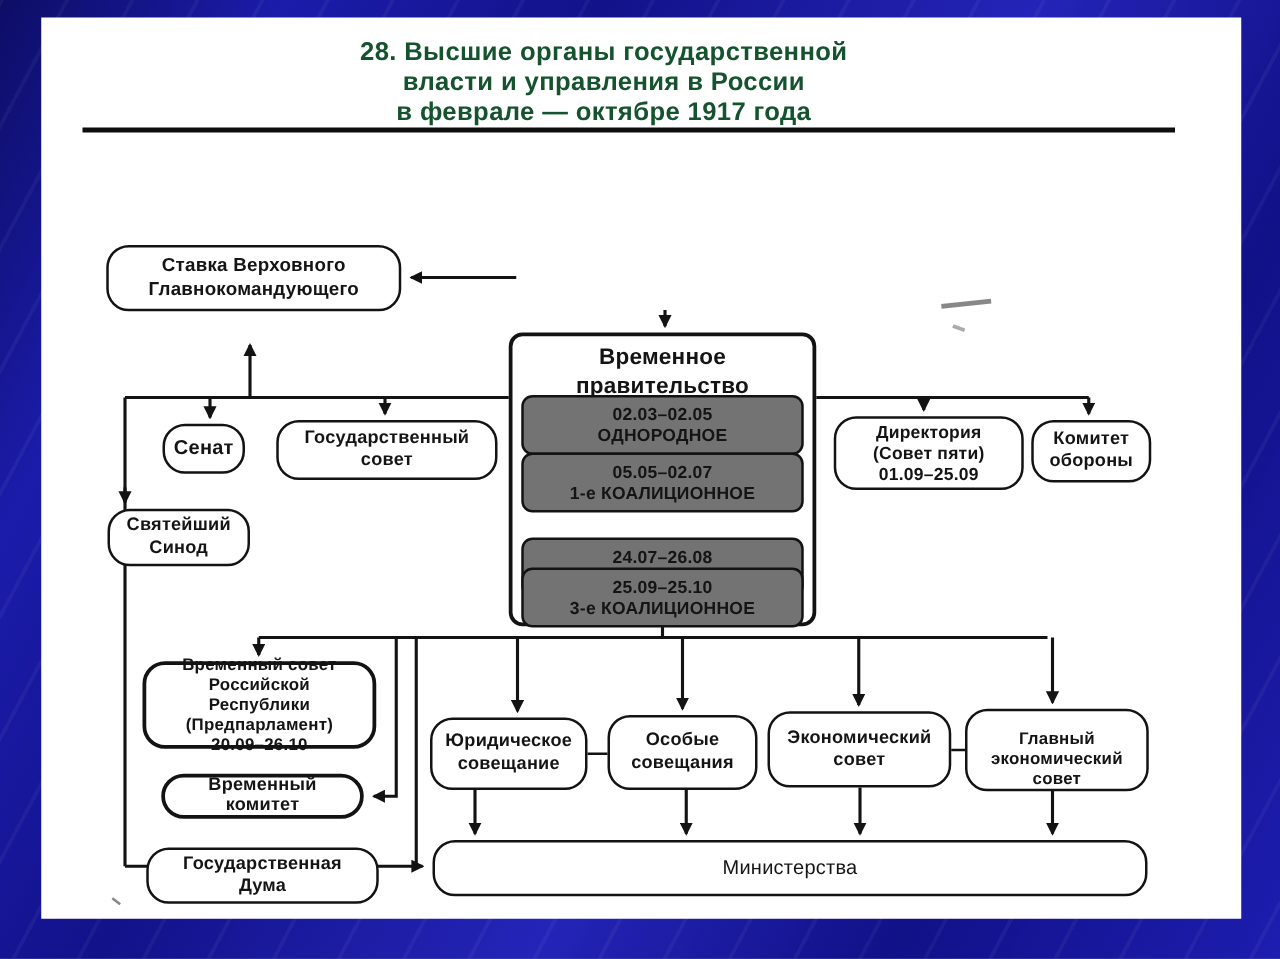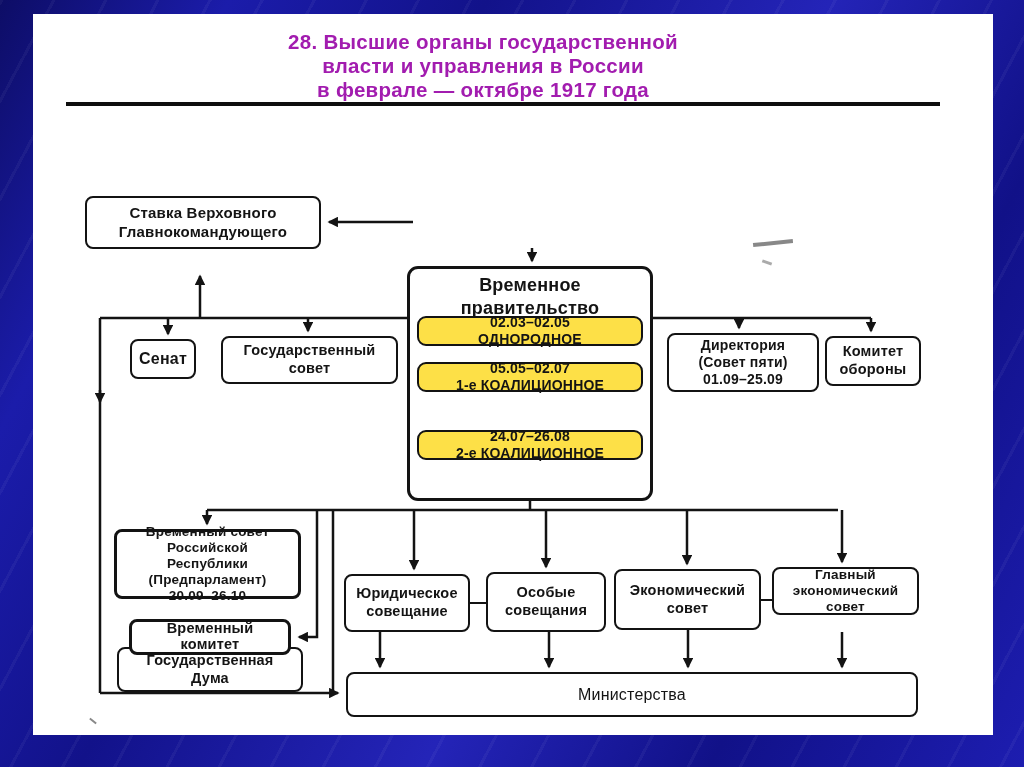--- a/index.html
+++ b/index.html
@@ -14,47 +14,47 @@
       repeating-linear-gradient(118deg, rgba(255,255,255,0.045) 0 3px, rgba(255,255,255,0) 3px 46px),
       linear-gradient(118deg,#0d0d66 0%,#1b1caa 16%,#12128a 34%,#2424b8 58%,#111188 78%,#1d1db0 100%);
   }
   .page{
     position:absolute;left:33px;top:14px;width:960px;height:721px;
     background:#ffffff;color:#121212;
   }
   .title{
     position:absolute;left:160px;top:16px;width:580px;
     text-align:center;font-weight:bold;font-size:20.5px;line-height:1.16;
-    letter-spacing:.3px;white-space:pre-line;color:#a21caf;
+    letter-spacing:.3px;white-space:pre-line;color:#14532d;
   }
   .title-rule{
     position:absolute;left:33px;top:88px;width:874px;height:4px;background:#0e0e0e;
   }
   .wires{position:absolute;left:0;top:0;width:960px;height:721px;}
   .node{
     position:absolute;box-sizing:border-box;background:#ffffff;
-    border:2px solid #131313;border-radius:8px;
+    border:2px solid #131313;border-radius:18px;
     display:flex;align-items:center;justify-content:center;
     text-align:center;font-size:14.5px;font-weight:600;line-height:1.22;
     color:#141414;letter-spacing:.2px;
   }
   .lbl{white-space:pre-line;}
   .node.bold3{border-width:3px;}
   .oval{
     border-radius:29px;border-width:3px;font-size:16.5px;font-weight:bold;
   }
   .oval-inner{
     position:absolute;inset:3px;border:2px solid #131313;border-radius:25px;
     display:flex;align-items:center;justify-content:center;
   }
   .vp{border-width:3px;border-radius:11px;align-items:flex-start;justify-content:center;}
   .vp-label{margin-top:5px;font-size:18px;font-weight:600;white-space:pre-line;text-align:center;line-height:1.25;}
   .period{
-    position:absolute;left:7px;width:226px;height:30px;box-sizing:border-box;
-    border:2px solid #131313;border-radius:9px;background:#fde047;
+    position:absolute;left:7px;width:226px;height:48px;box-sizing:border-box;
+    border:2px solid #131313;border-radius:9px;background:#737373;
     display:flex;flex-direction:column;align-items:center;justify-content:center;
     font-size:14px;font-weight:600;line-height:1.2;
   }
   .small{font-size:13.5px;}
   .ministries{font-weight:normal;font-size:16px;}
   .noise{position:absolute;background:#555;opacity:.7;}
 </style>
 </head>
 <body>
 
@@ -121,52 +121,60 @@
       <span>ОДНОРОДНОЕ</span>
     </div>
     <div class="period" style="top:93px;">
       <span>05.05–02.07</span>
       <span>1-е КОАЛИЦИОННОЕ</span>
     </div>
     <div class="period" style="top:139px;margin-top:22px;">
       <span>24.07–26.08</span>
       <span>2-е КОАЛИЦИОННОЕ</span>
     </div>
+    <div class="period" style="top:185px;">
+      <span>25.09–25.10</span>
+      <span>3-е КОАЛИЦИОННОЕ</span>
+    </div>
   </div>
 
   <div class="node" style="left:97px;top:325px;width:66px;height:40px;font-size:16px;">
     <span class="lbl">Сенат</span>
   </div>
 
   <div class="node" style="left:188px;top:322px;width:177px;height:48px;">
     <span class="lbl">Государственный
 совет</span>
   </div>
 
+  <div class="node" style="left:53px;top:393px;width:114px;height:46px;">
+    <span class="lbl">Святейший
+Синод</span>
+  </div>
 
   <div class="node" style="left:634px;top:319px;width:152px;height:59px;font-size:14px;">
     <span class="lbl">Директория
 (Совет пяти)
 01.09–25.09</span>
   </div>
 
   <div class="node" style="left:792px;top:322px;width:96px;height:50px;">
     <span class="lbl">Комитет
 обороны</span>
   </div>
 
   <div class="node bold3 small" style="left:81px;top:515px;width:187px;height:70px;line-height:1.18;">
     <span class="lbl">Временный совет
 Российской
 Республики
 (Предпарламент)
 20.09–26.10</span>
   </div>
 
-  <div class="node" style="left:84px;top:633px;width:186px;height:45px;z-index:1;">
+  <div class="node" style="left:84px;top:664px;width:186px;height:45px;z-index:1;">
     <span class="lbl">Государственная
 Дума</span>
   </div>
 
   <div class="node bold3" style="left:96px;top:605px;width:162px;height:36px;z-index:2;line-height:1.1;">
     <span class="lbl">Временный
 комитет</span>
   </div>
 
   <div class="node" style="left:311px;top:560px;width:126px;height:58px;">
@@ -177,21 +185,21 @@
   <div class="node" style="left:453px;top:558px;width:120px;height:60px;">
     <span class="lbl">Особые
 совещания</span>
   </div>
 
   <div class="node" style="left:581px;top:555px;width:147px;height:61px;">
     <span class="lbl">Экономический
 совет</span>
   </div>
 
-  <div class="node small" style="left:739px;top:553px;width:147px;height:48px;line-height:1.18;">
+  <div class="node small" style="left:739px;top:553px;width:147px;height:66px;line-height:1.18;align-items:flex-end;">
     <span class="lbl">Главный
 экономический
 совет</span>
   </div>
 
   <div class="node ministries" style="left:313px;top:658px;width:572px;height:45px;">
     <span class="lbl">Министерства</span>
   </div>
 
   <div class="noise" style="left:720px;top:227px;width:40px;height:4px;transform:rotate(-6deg);"></div>

